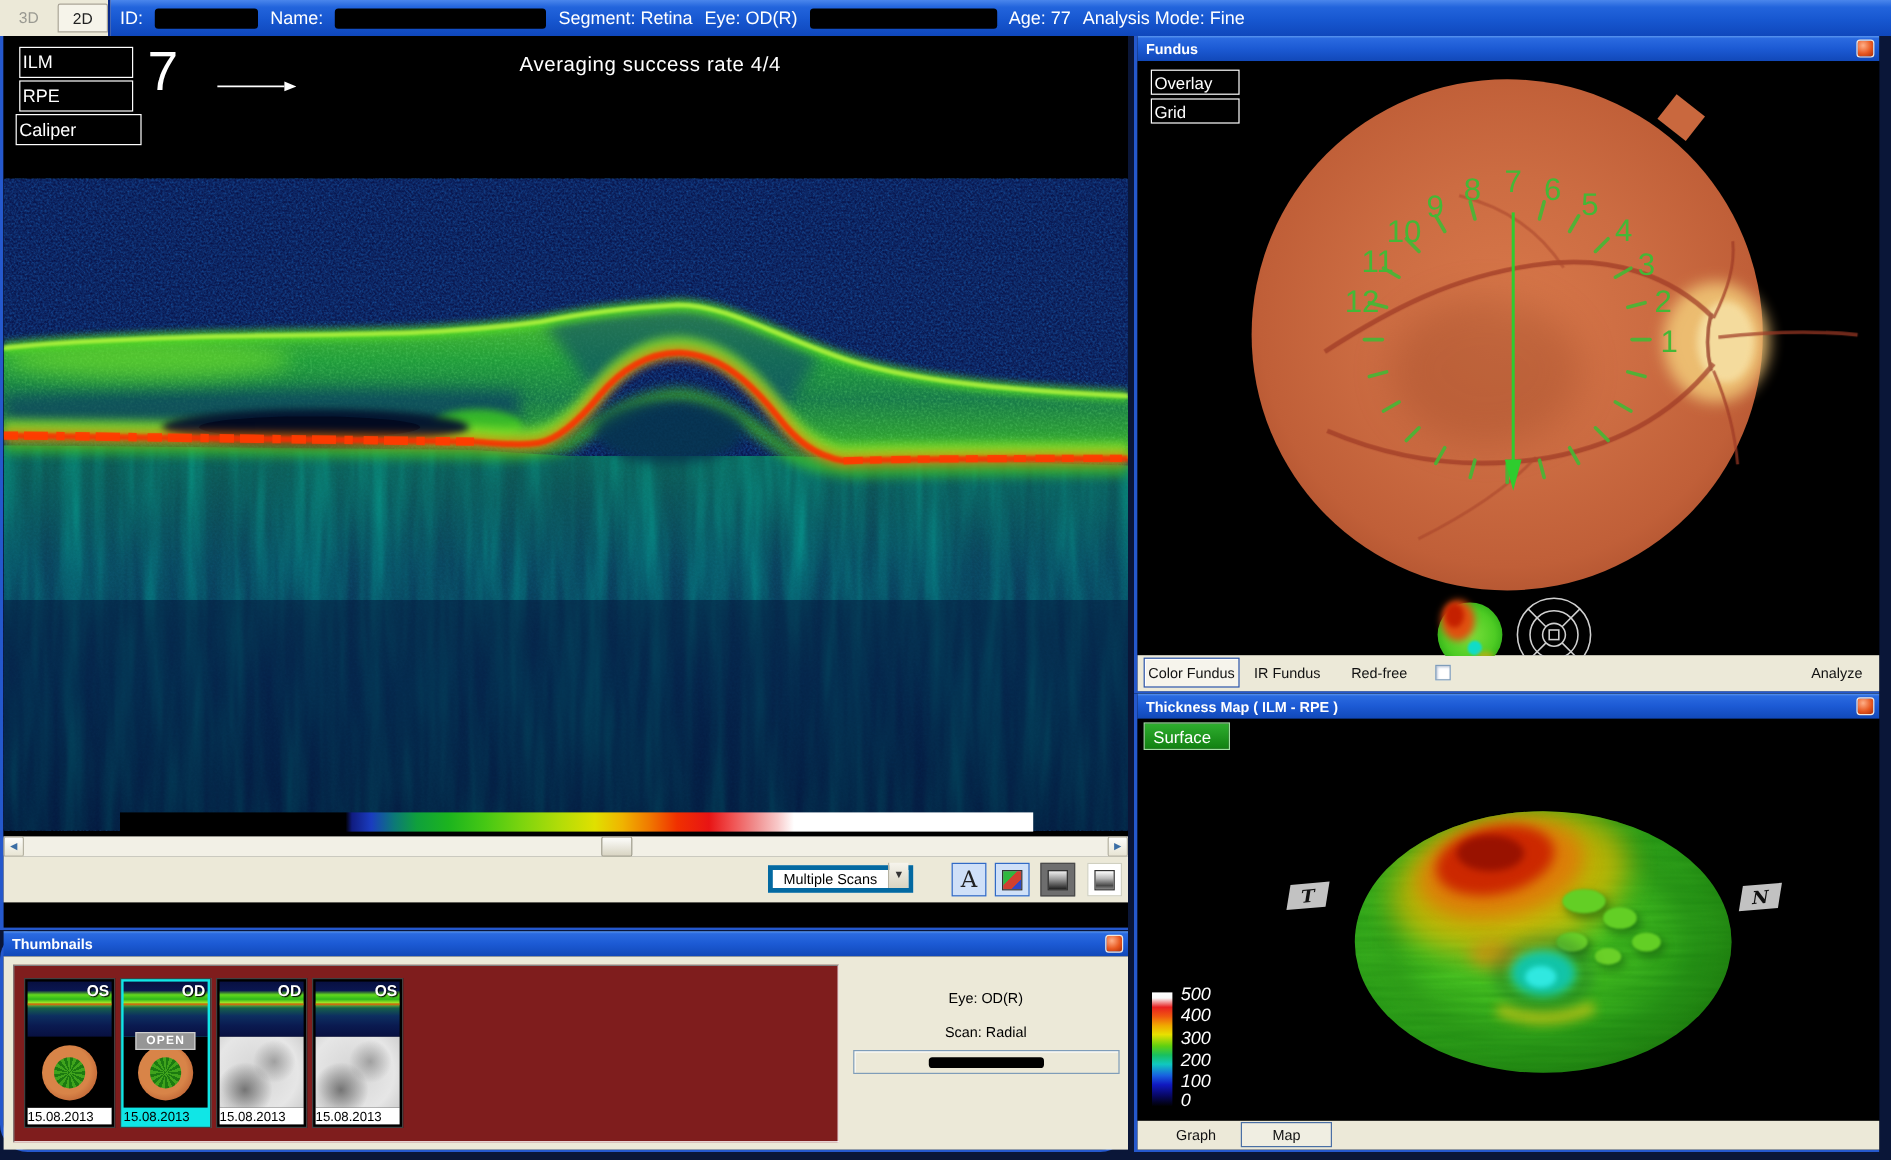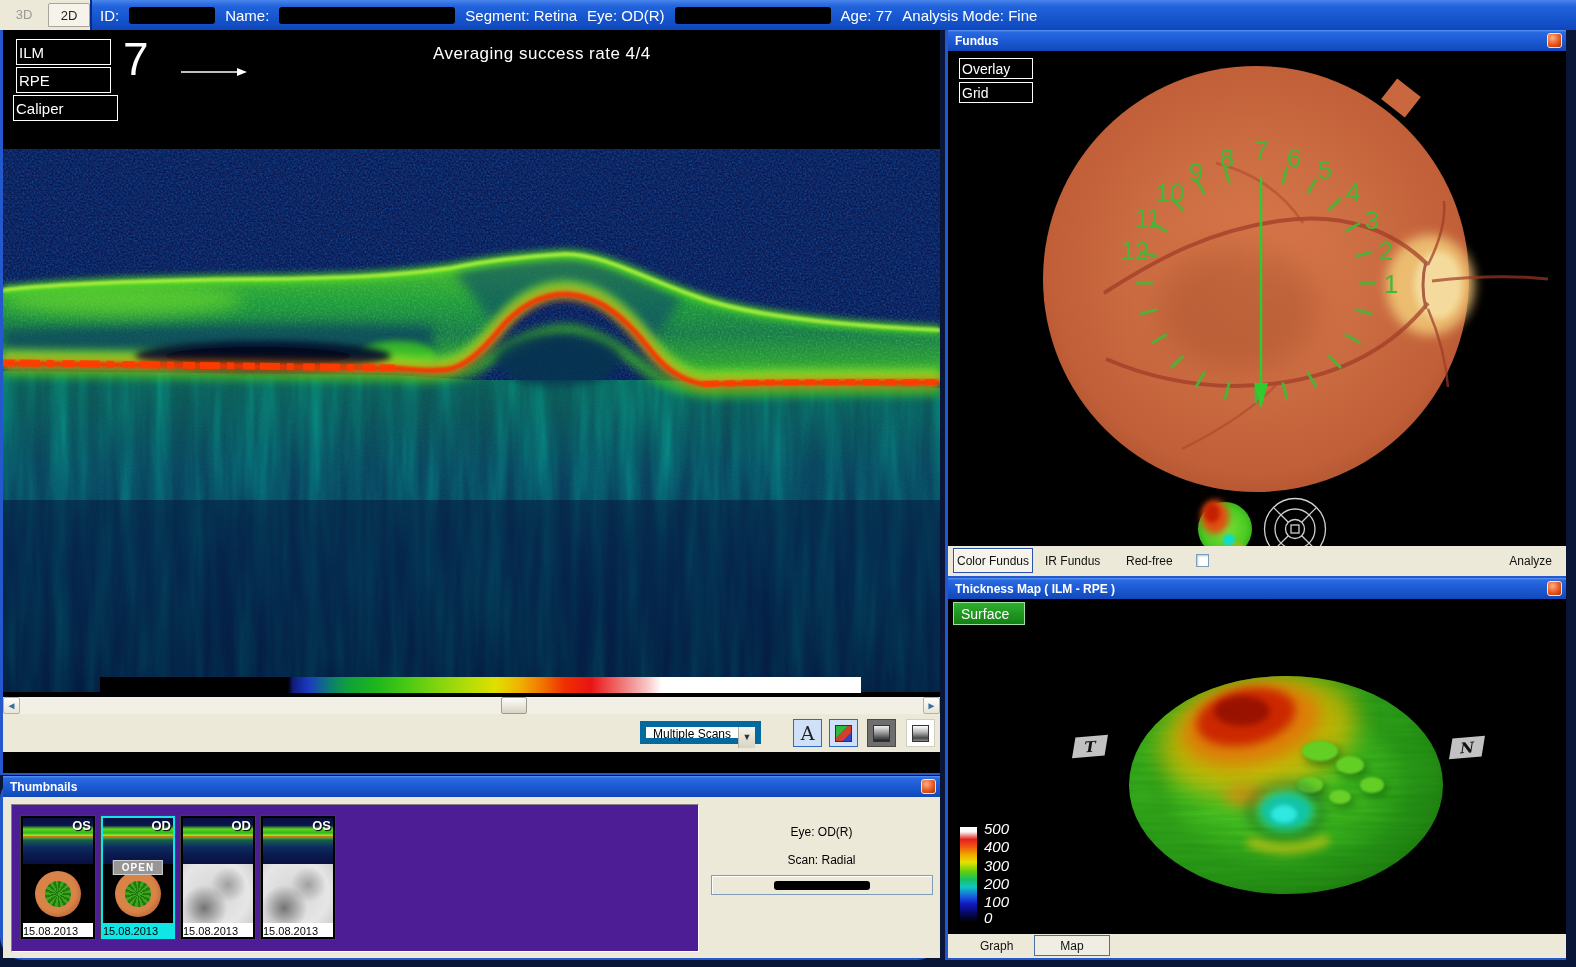--- a/index.html
+++ b/index.html
@@ -41,21 +41,21 @@
       #f07800 58%,#f03000 61%,#e81414 64.5%,#f05050 67%,#f08c8c 69.5%,#f8c8c8 72%,#fff 73.8%,#fff 100%); }
 
   .hscroll { position:relative; width:937px; height:17px; background:#f2f0e6; }
   .sarrow { position:absolute; top:0; width:17px; height:17px; background:linear-gradient(180deg,#fdfdfb,#e8e5d4);
     border:1px solid #b5b2a2; border-radius:2px; color:#3b6ea5; font-size:10px; line-height:15px; text-align:center; }
   .sthumb { position:absolute; left:498px; top:0; width:26px; height:17px;
     background:linear-gradient(180deg,#fdfdfb,#d8d4c2); border:1px solid #9f9c8c; border-radius:2px; }
 
   #bscan-toolbar { position:relative; width:937px; height:38px; background:#ece9d8; }
   #multi-combo { position:absolute; left:637px; top:7px; width:121px; height:23px; background:#fff;
-    border:6px solid #0369a1; font-size:12px; display:flex; align-items:flex-start; }
+    border:4px solid #0369a1; font-size:12px; display:flex; align-items:flex-end; }
   #multi-combo .cval { flex:1; text-align:center; }
   #multi-combo .carr { width:17px; height:21px; background:linear-gradient(180deg,#f6f4ec,#d8d4c2);
     border-left:1px solid #b5b2a2; font-size:9px; color:#333; text-align:center; line-height:21px; }
   .tbtn { position:absolute; top:5px; width:29px; height:28px; display:flex; align-items:center; justify-content:center; }
   .tbtn.sel { background:#cfe0f8; border:1px solid #316ac5; }
   .tbtn.dark { background:#6e6e6e; border:1px solid #4a4a4a; }
   .tbtn.lite { background:#fff; border:1px solid #d0d0c0; }
   .glyph-a { font-family:"DejaVu Serif", serif; font-size:19px; color:#222; }
   .sq { width:17px; height:17px; border:1px solid #333; }
   .sq.rgb { background:linear-gradient(135deg,#30b840 0 40%,#d04030 40% 72%,#3048c8 72%); }
@@ -85,21 +85,21 @@
     background:linear-gradient(180deg,#fff 0%,#f8f8f8 5%,#e82020 13%,#f05810 21%,#f0a800 29%,#e8e000 37%,
       #60d010 47%,#18c060 55%,#10c8c0 63%,#1860e0 73%,#1018c0 81%,#080868 90%,#000 100%); }
   .clabel { position:absolute; left:36px; width:50px; color:#fff; font-size:15px; font-style:italic; z-index:4; }
   #thick-tabbar { position:relative; width:618px; height:24px; background:#ece9d8; font-size:12px; color:#111; }
   #graph-lbl { position:absolute; left:32px; top:5px; }
   #map-btn { position:absolute; left:86px; top:1px; width:76px; height:21px; background:#f0eee2;
     border:1px solid #4a6fa5; display:flex; align-items:center; justify-content:center; }
 
   
   #thumbs-content { position:relative; width:937px; height:161px; background:#ece9d8; }
-  #thumbs-box { position:absolute; left:8px; top:7px; width:688px; height:148px; background:#4c1d95;
+  #thumbs-box { position:absolute; left:8px; top:7px; width:688px; height:148px; background:#7f1d1d;
     border-top:1px solid #828282; border-left:1px solid #828282; border-right:1px solid #fff; border-bottom:1px solid #fff; }
   .thumb { position:absolute; top:10px; width:76px; height:125px; border:1px solid #404040; background:#000;
     padding:2px; display:flex; flex-direction:column; }
   .thumb.sel { background:#10e6e6; }
   .mini-oct { position:relative; height:46px; flex:none;
     background:linear-gradient(180deg, rgba(240,60,0,0) 38%, rgba(240,80,0,.85) 41%, rgba(240,60,0,0) 44%),
       linear-gradient(180deg,#081040 0%,#0a1650 16%,#63d81e 24%,#2fb81a 32%,#9ae428 38%,#15604a 48%,#0d2f60 62%,#0a1a50 80%,#081040 100%); }
   .mini-eye { position:absolute; right:2px; top:0; color:#fff; font-weight:bold; font-size:13px; text-shadow:1px 1px 1px #000; }
   .mini-mid { position:relative; flex:1; display:flex; align-items:center; justify-content:center; background:#000; }
   .mini-mid.gray { background:

